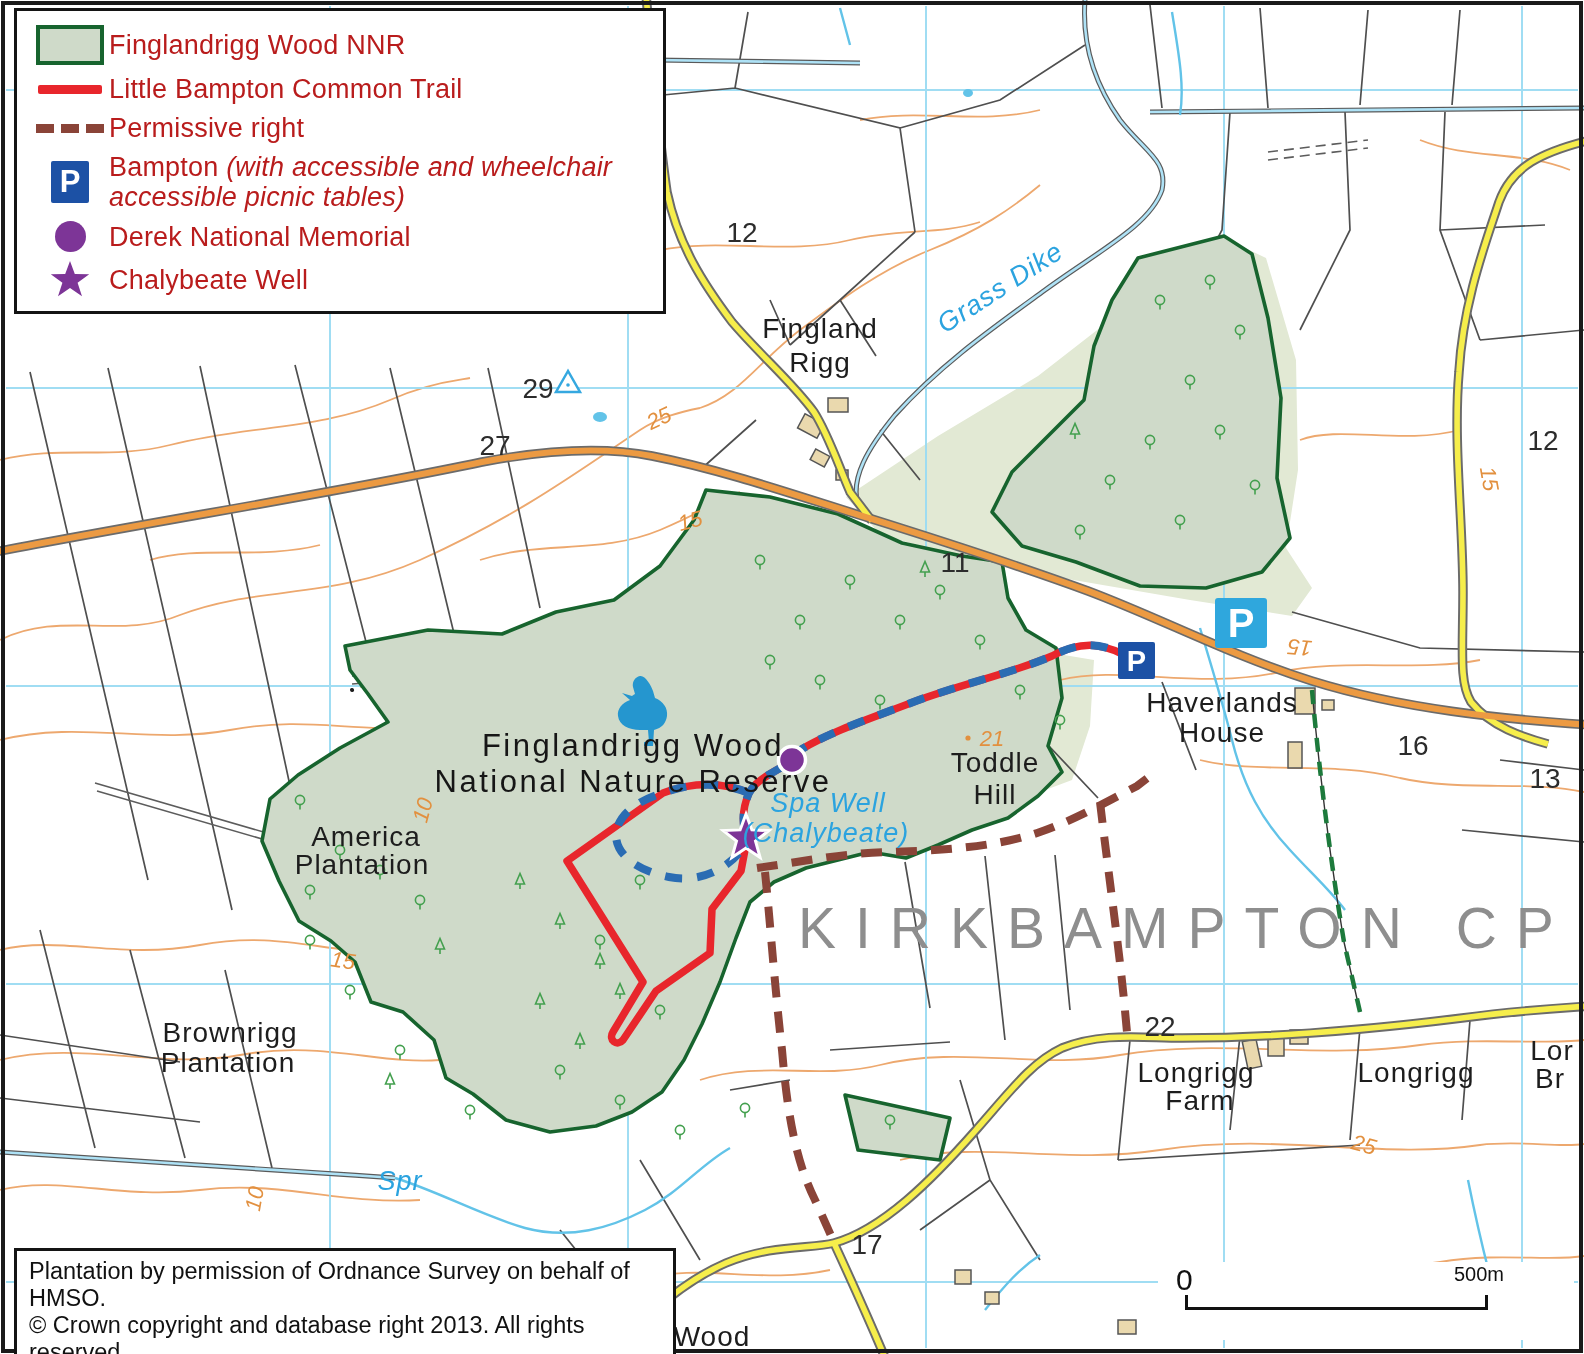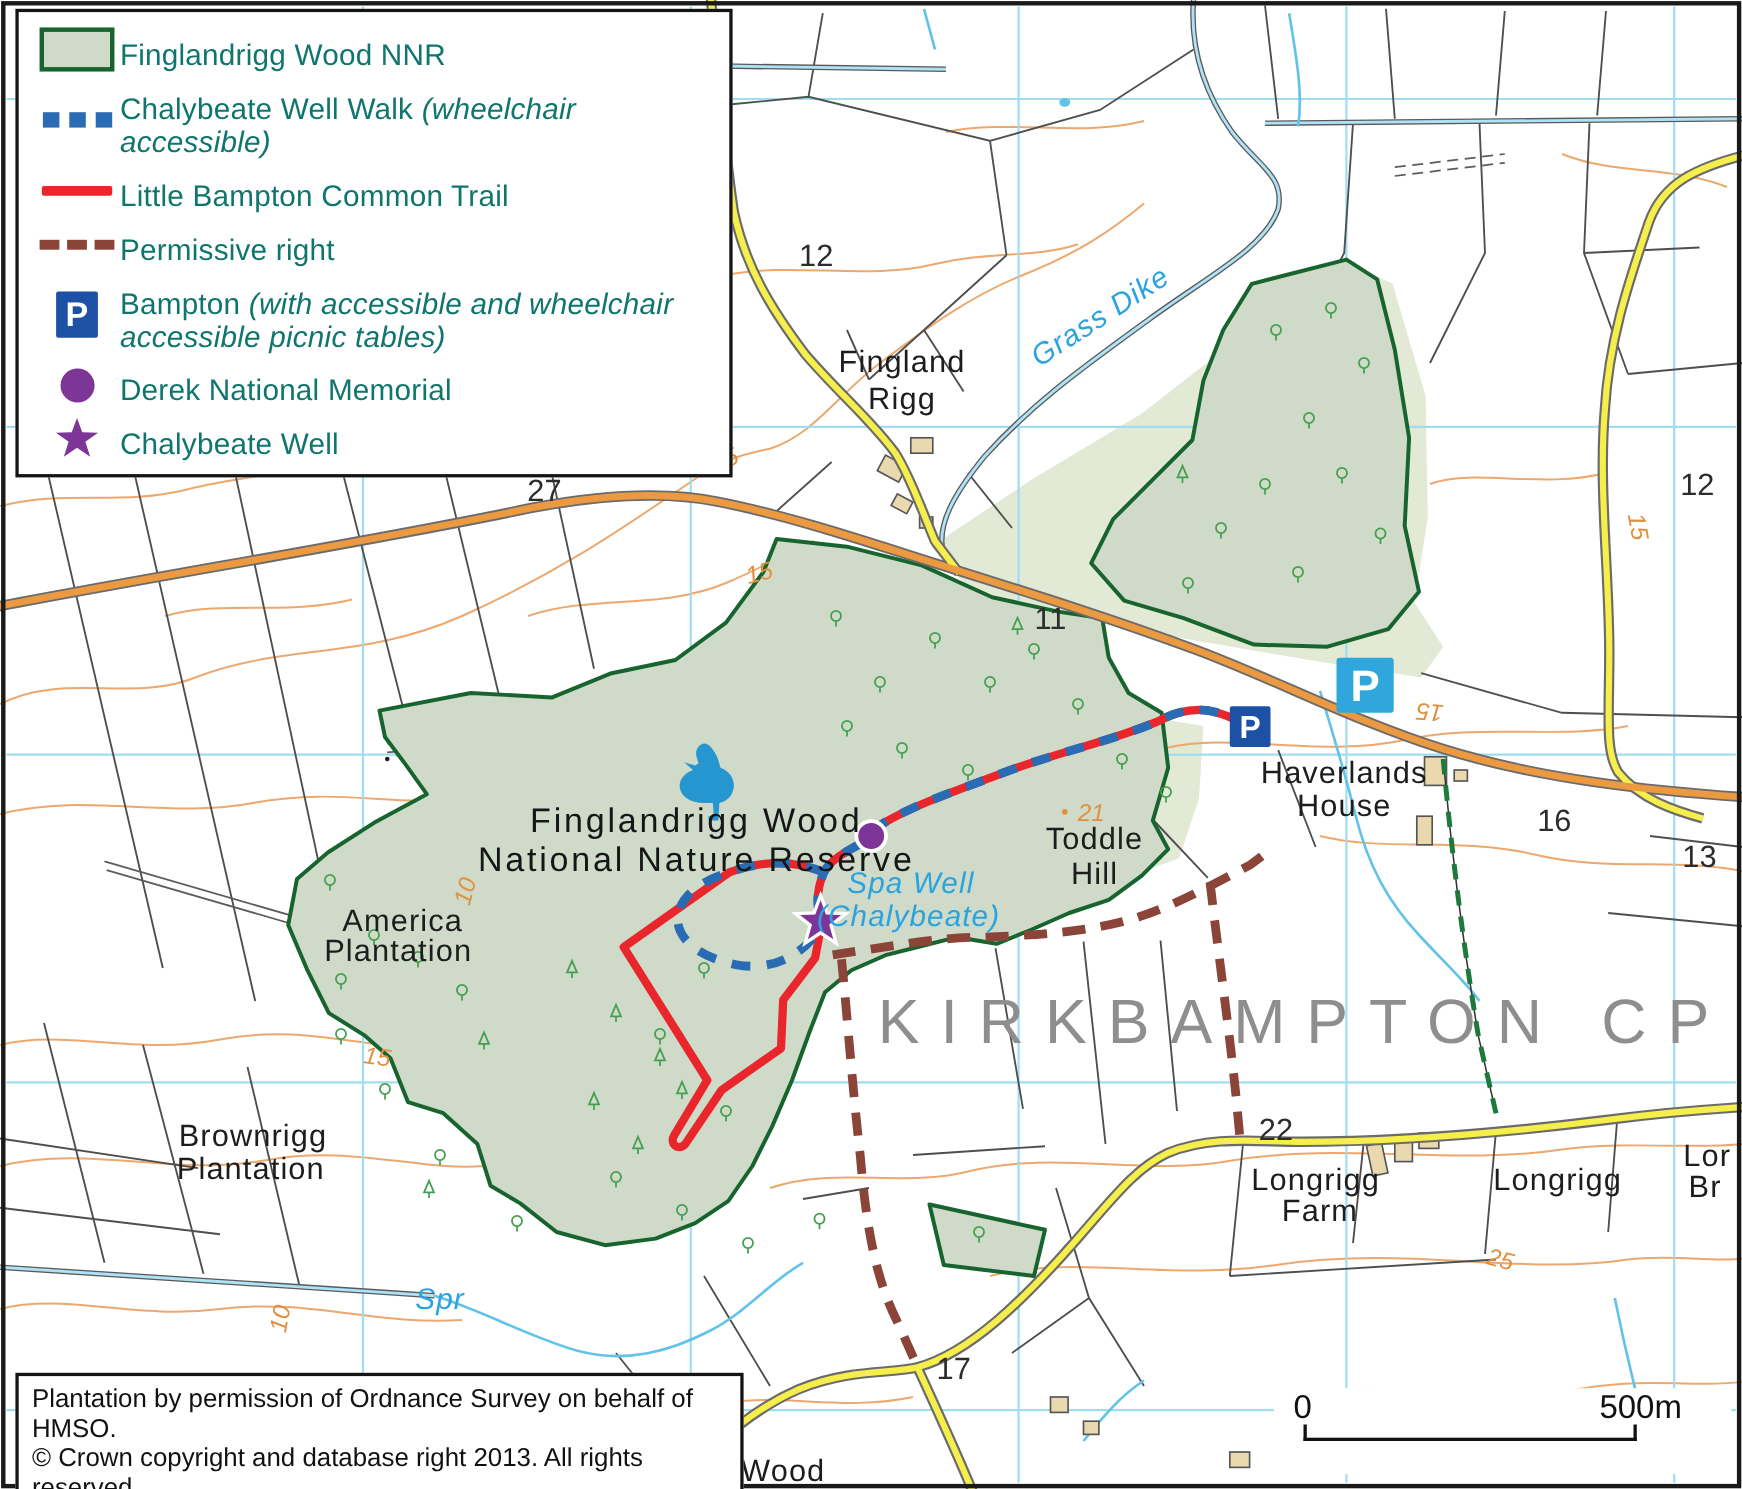--- a/index.html
+++ b/index.html
@@ -6,21 +6,21 @@
   .stage{position:relative;width:1584px;height:1354px;background:#ffffff;overflow:hidden;
          font-family:"Liberation Sans",sans-serif;}
   .stage svg{position:absolute;left:0;top:0;}
 
   
   .legend{position:absolute;left:14px;top:8px;width:652px;box-sizing:border-box;
           background:#fff;border:3px solid #141414;padding:14px 10px 12px 14px;z-index:5;}
   .lg-row{display:flex;align-items:center;margin-bottom:9px;}
   .lg-row:last-child{margin-bottom:0;}
   .lg-icon{width:78px;flex:0 0 78px;display:flex;align-items:center;justify-content:center;}
-  .lg-label{font-size:27px;color:#0f766e;line-height:30px;letter-spacing:.2px;margin-top:10px;}
+  .lg-label{font-size:27px;color:#b91c1c;line-height:30px;letter-spacing:.2px;}
   .lg-label i{font-family:"Liberation Sans",sans-serif;}
   .sw-nnr{width:60px;height:32px;background:var(--nnr-fill);border:4px solid var(--nnr-border);}
   .dash-blue{display:flex;gap:9px;}
   .dash-blue b{width:15px;height:14px;background:var(--walk-blue);}
   .line-red{width:64px;height:9px;background:var(--trail-red);border-radius:2px;}
   .dash-brown{display:flex;gap:7px;}
   .dash-brown b{width:18px;height:9px;background:var(--perm-brown);}
   .p-box{width:38px;height:42px;background:var(--parking-blue);color:#fff;font-weight:bold;
          font-size:31px;display:flex;align-items:center;justify-content:center;border-radius:2px;}
   .dot-purple{width:31px;height:31px;border-radius:50%;background:var(--purple);}
@@ -30,21 +30,21 @@
   
   .attrib{position:absolute;left:14px;top:1248px;width:662px;box-sizing:border-box;z-index:5;
           background:#fff;border:3px solid #141414;padding:7px 10px 6px 12px;
           font-size:23.5px;line-height:27px;color:#111;}
 
   
   .scalebox{position:absolute;left:1158px;top:1262px;width:416px;height:78px;background:#fff;z-index:5;}
   .sb-line{position:absolute;left:27px;top:33px;width:297px;height:12px;
            border-left:3px solid #111;border-right:3px solid #111;border-bottom:3px solid #111;}
   .sb-0{position:absolute;left:18px;top:1px;font-size:30px;color:#111;}
-  .sb-max{position:absolute;left:296px;top:1px;font-size:30px;color:#111;}
+  .sb-max{position:absolute;left:296px;top:1px;font-size:20px;color:#111;}
 
   
   .frame{fill:none;stroke:#1a1a1a;stroke-width:4;}
   .grid{stroke:var(--grid-blue);stroke-width:2;opacity:.95;}
   .contour{fill:none;stroke:var(--contour);stroke-width:1.8;}
   .field{fill:none;stroke:var(--field-line);stroke-width:1.7;}
   .track{fill:none;stroke:#5c5c5c;stroke-width:1.6;}
   .dots{fill:none;stroke:#1c1c1c;stroke-width:4;stroke-linecap:round;stroke-dasharray:.1 13;}
   .stream{fill:none;stroke:var(--stream-blue);stroke-width:2.4;}
   .stream-case{fill:none;stroke:#5a5a5a;stroke-width:5;}
@@ -345,30 +345,20 @@
 
   <div class="legend">
     <div class="lg-row">
       <span class="lg-icon">
           <span class="sw-nnr"></span>
         </span>
       <span class="lg-label">Finglandrigg Wood NNR</span>
     </div>
     <div class="lg-row">
       <span class="lg-icon">
-          <span class="dash-blue">
-            <b></b>
-            <b></b>
-            <b></b>
-          </span>
-        </span>
-      <span class="lg-label"><span>Chalybeate Well Walk</span>&nbsp;<i>(wheelchair accessible)</i></span>
-    </div>
-    <div class="lg-row">
-      <span class="lg-icon">
           <span class="line-red"></span>
         </span>
       <span class="lg-label">Little Bampton Common Trail</span>
     </div>
     <div class="lg-row">
       <span class="lg-icon">
           <span class="dash-brown">
             <b></b>
             <b></b>
             <b></b>

